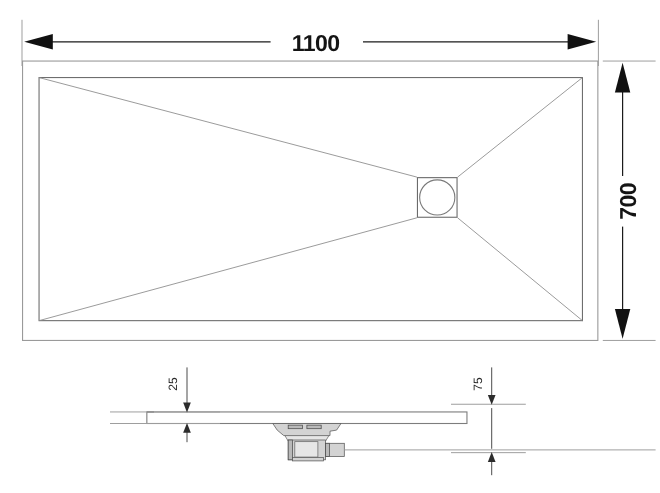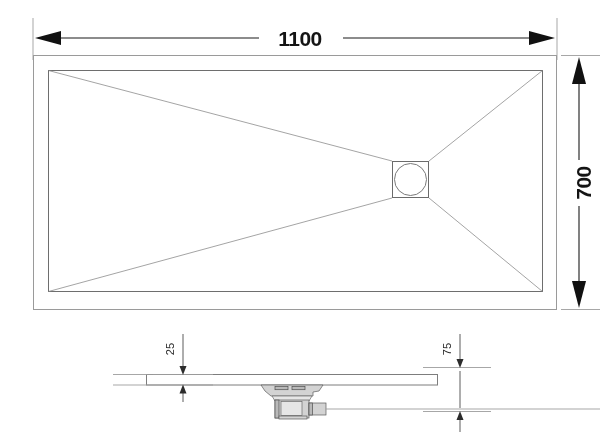--- a/index.html
+++ b/index.html
@@ -13,21 +13,20 @@
     font-family: "Liberation Sans", sans-serif;
     overflow: hidden;
     position: relative;
   }
   #drawing-root {
     position: absolute;
     left: 0;
     top: 0;
     width: 484px;
     height: 448px;
-    margin-left: 13px;
   }
   svg#cad-canvas {
     display: block;
     width: 600px;
     height: 448px;
     background: #ffffff;
   }
   .dim-text {
     font-family: "Liberation Sans", sans-serif;
     font-size: 21px;

